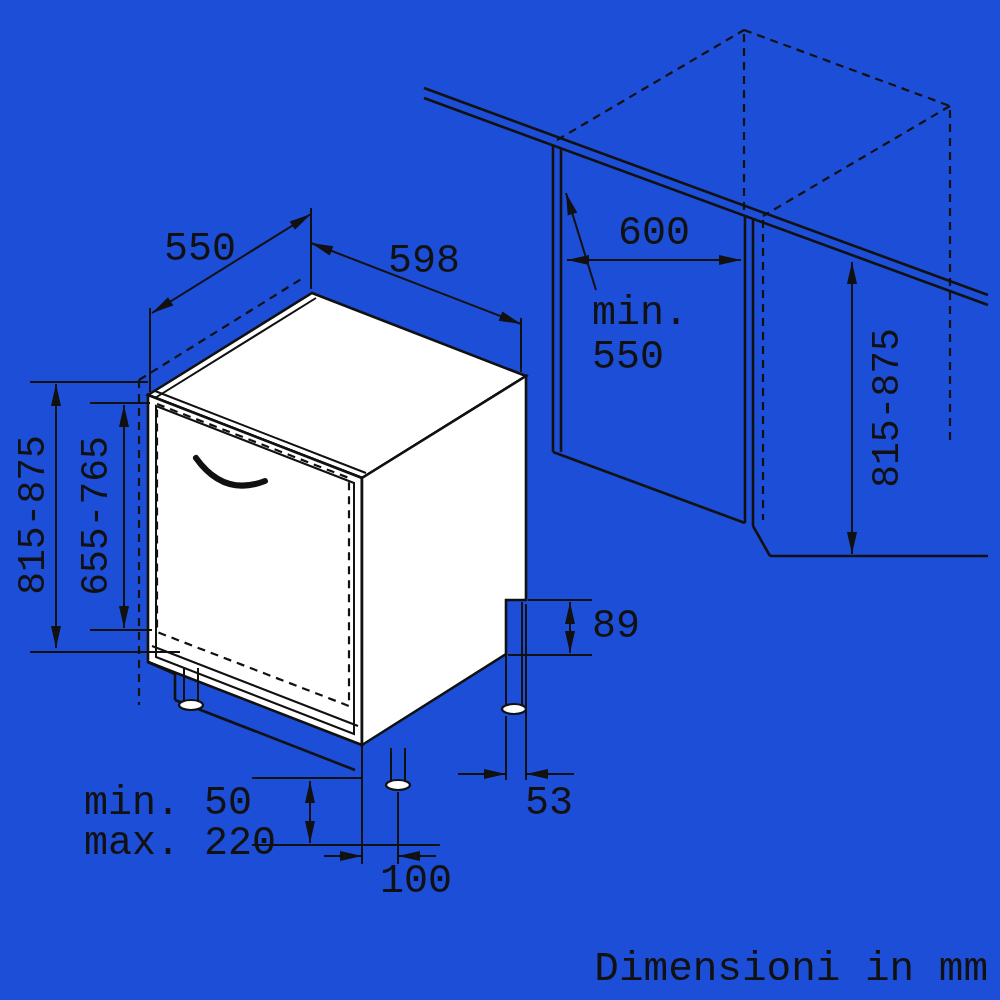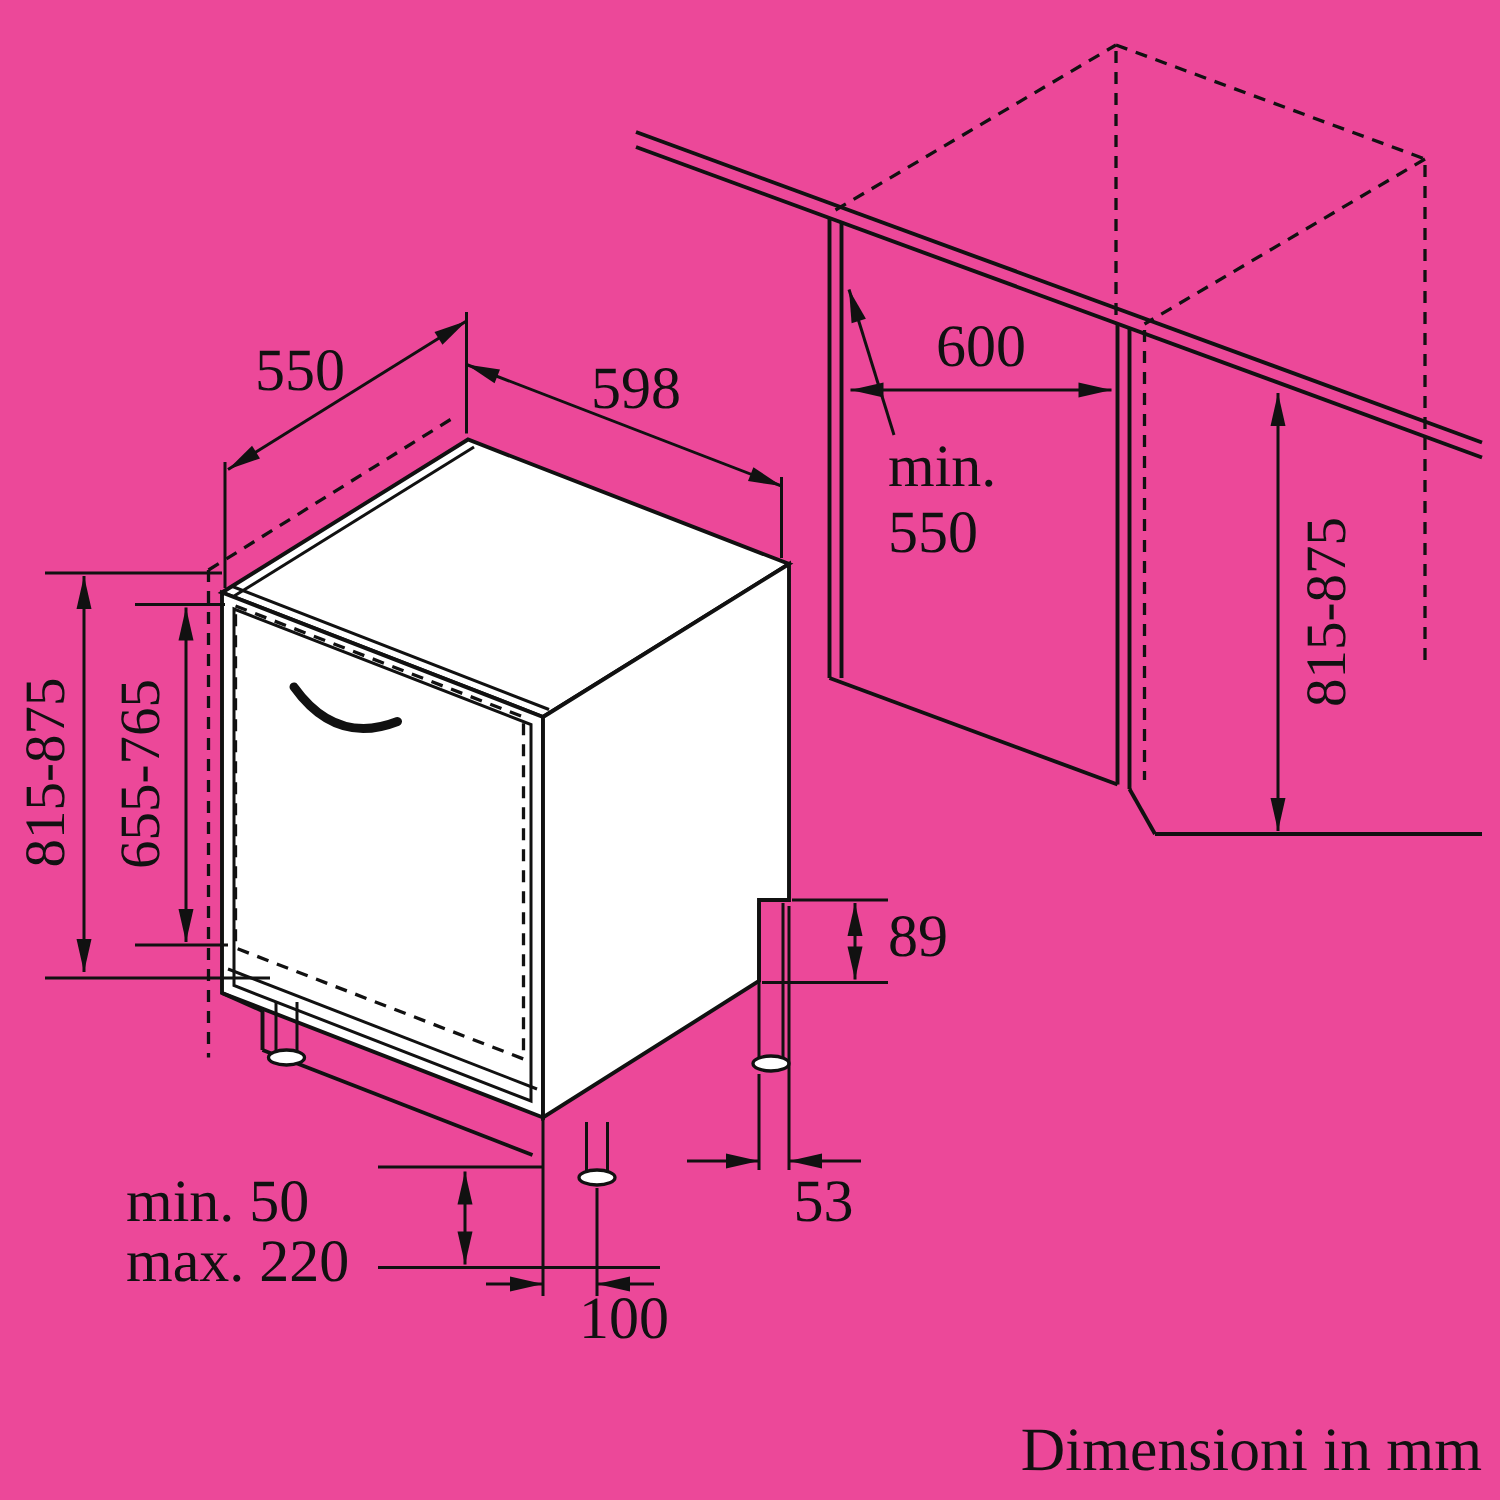--- a/index.html
+++ b/index.html
@@ -1,17 +1,17 @@
 <!DOCTYPE html>
 <html><head>
 <meta charset="utf-8">
 <style>
   html,body{margin:0;padding:0;background:#ffffff;}
-  .stage{width:1000px;height:1000px;position:relative;background:#ec4899;
-         font-family:Liberation Serif, serif;}
+  .stage{width:1000px;height:1000px;position:relative;background:#1d4ed8;
+         font-family:Liberation Mono, monospace;}
   svg{display:block;}
   .obj   {stroke:#111;stroke-width:2.6;fill:none;stroke-linejoin:miter;}
   .objf  {stroke:#111;stroke-width:2.6;fill:#fff;stroke-linejoin:miter;}
   .thin  {stroke:#111;stroke-width:2;fill:none;}
   .dash  {stroke:#111;stroke-width:2.2;fill:none;stroke-dasharray:8 6;}
   .dim   {stroke:#111;stroke-width:2;fill:none;}
   .foot  {stroke:#111;stroke-width:2.2;fill:#fff;}
   text{fill:#111;}
   .num   {font-size:40px;}
   .numr  {font-size:38px;}

